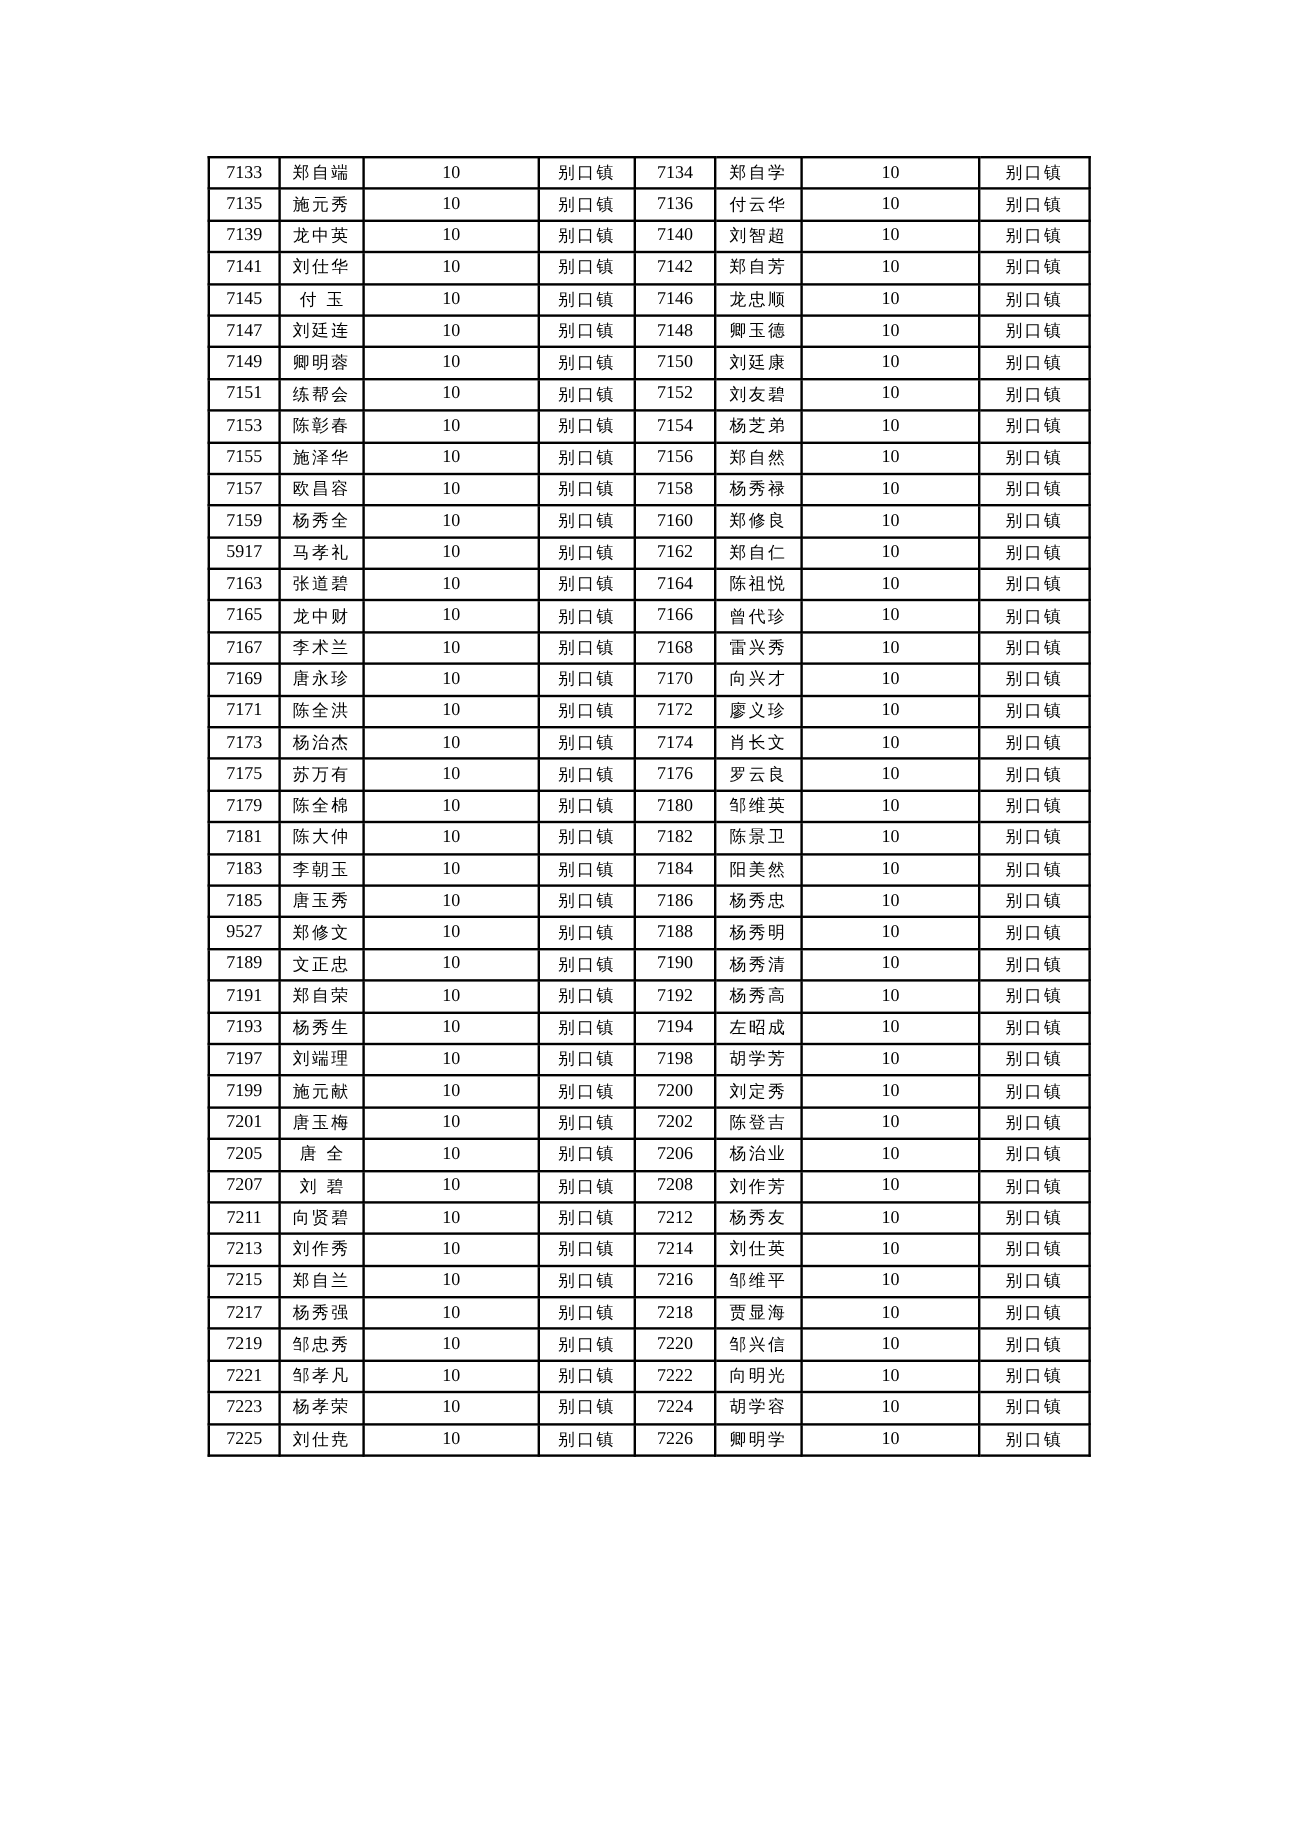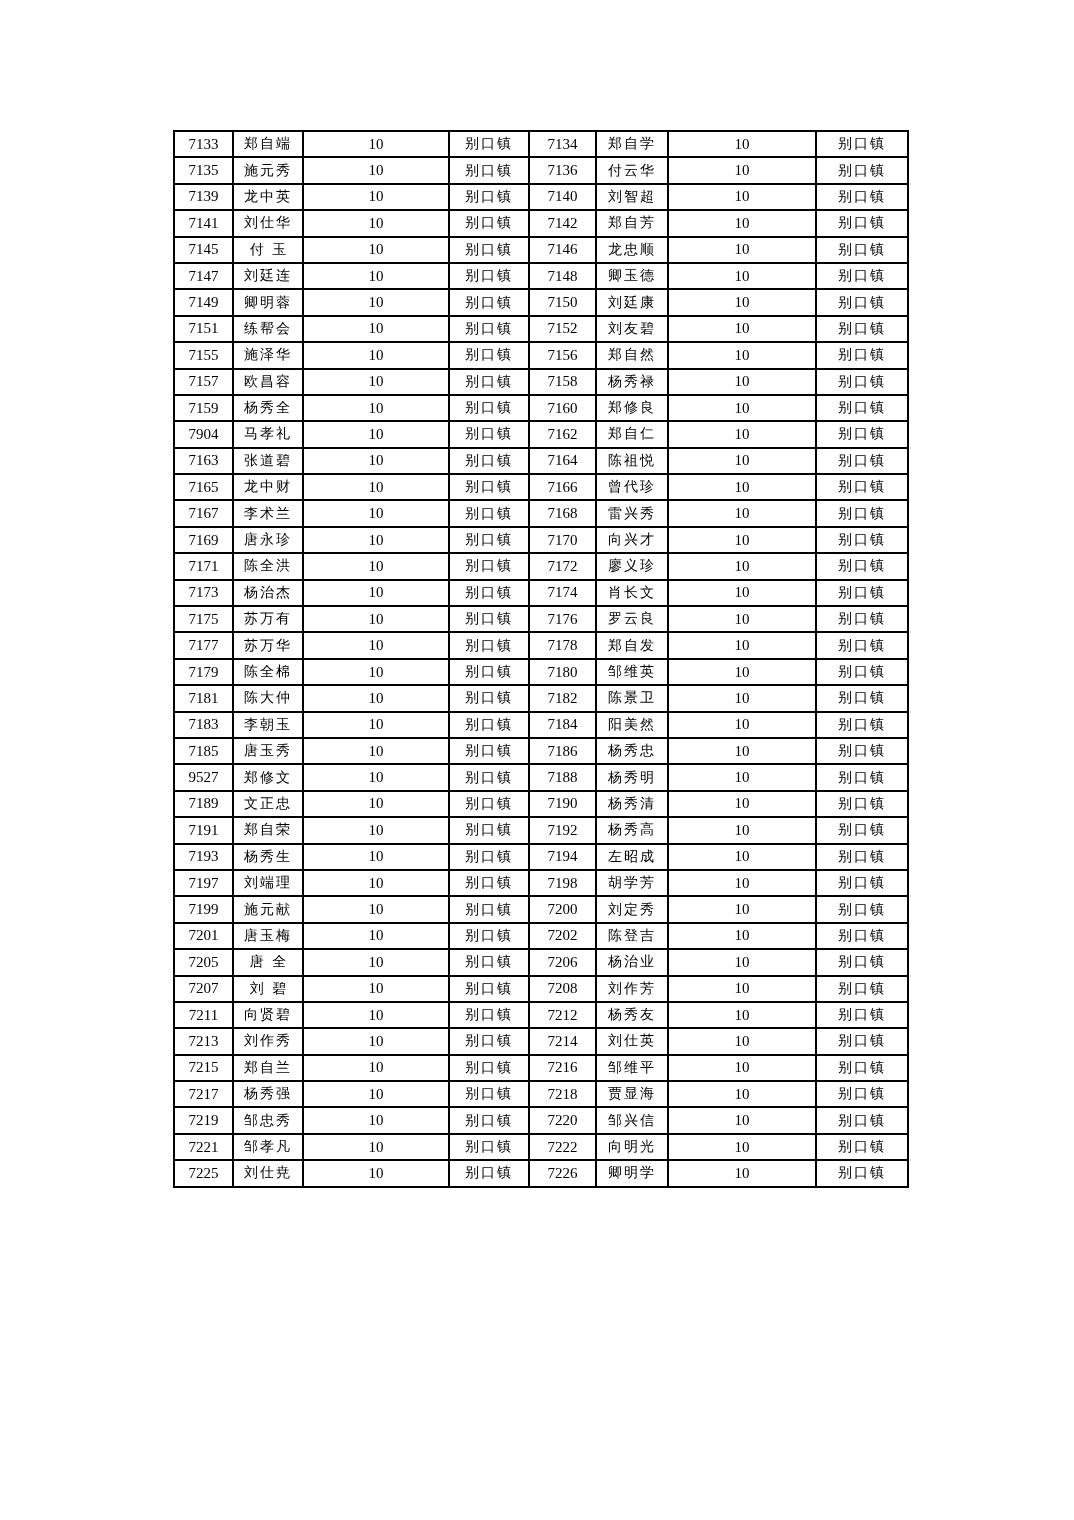--- a/index.html
+++ b/index.html
@@ -142,20 +142,30 @@
           <td class="num">7151</td>
           <td class="cjk">练帮会</td>
           <td class="num">10</td>
           <td class="cjk">别口镇</td>
           <td class="num">7152</td>
           <td class="cjk">刘友碧</td>
           <td class="num">10</td>
           <td class="cjk">别口镇</td>
         </tr>
         <tr>
+          <td class="num">7153</td>
+          <td class="cjk">陈彰春</td>
+          <td class="num">10</td>
+          <td class="cjk">别口镇</td>
+          <td class="num">7154</td>
+          <td class="cjk">杨芝弟</td>
+          <td class="num">10</td>
+          <td class="cjk">别口镇</td>
+        </tr>
+        <tr>
           <td class="num">7155</td>
           <td class="cjk">施泽华</td>
           <td class="num">10</td>
           <td class="cjk">别口镇</td>
           <td class="num">7156</td>
           <td class="cjk">郑自然</td>
           <td class="num">10</td>
           <td class="cjk">别口镇</td>
         </tr>
         <tr>
@@ -172,21 +182,21 @@
           <td class="num">7159</td>
           <td class="cjk">杨秀全</td>
           <td class="num">10</td>
           <td class="cjk">别口镇</td>
           <td class="num">7160</td>
           <td class="cjk">郑修良</td>
           <td class="num">10</td>
           <td class="cjk">别口镇</td>
         </tr>
         <tr>
-          <td class="num">7904</td>
+          <td class="num">5917</td>
           <td class="cjk">马孝礼</td>
           <td class="num">10</td>
           <td class="cjk">别口镇</td>
           <td class="num">7162</td>
           <td class="cjk">郑自仁</td>
           <td class="num">10</td>
           <td class="cjk">别口镇</td>
         </tr>
         <tr>
           <td class="num">7163</td>
@@ -252,30 +262,20 @@
           <td class="num">7175</td>
           <td class="cjk">苏万有</td>
           <td class="num">10</td>
           <td class="cjk">别口镇</td>
           <td class="num">7176</td>
           <td class="cjk">罗云良</td>
           <td class="num">10</td>
           <td class="cjk">别口镇</td>
         </tr>
         <tr>
-          <td class="num">7177</td>
-          <td class="cjk">苏万华</td>
-          <td class="num">10</td>
-          <td class="cjk">别口镇</td>
-          <td class="num">7178</td>
-          <td class="cjk">郑自发</td>
-          <td class="num">10</td>
-          <td class="cjk">别口镇</td>
-        </tr>
-        <tr>
           <td class="num">7179</td>
           <td class="cjk">陈全棉</td>
           <td class="num">10</td>
           <td class="cjk">别口镇</td>
           <td class="num">7180</td>
           <td class="cjk">邹维英</td>
           <td class="num">10</td>
           <td class="cjk">别口镇</td>
         </tr>
         <tr>
@@ -448,20 +448,30 @@
           <td class="num">10</td>
           <td class="cjk">别口镇</td>
         </tr>
         <tr>
           <td class="num">7221</td>
           <td class="cjk">邹孝凡</td>
           <td class="num">10</td>
           <td class="cjk">别口镇</td>
           <td class="num">7222</td>
           <td class="cjk">向明光</td>
+          <td class="num">10</td>
+          <td class="cjk">别口镇</td>
+        </tr>
+        <tr>
+          <td class="num">7223</td>
+          <td class="cjk">杨孝荣</td>
+          <td class="num">10</td>
+          <td class="cjk">别口镇</td>
+          <td class="num">7224</td>
+          <td class="cjk">胡学容</td>
           <td class="num">10</td>
           <td class="cjk">别口镇</td>
         </tr>
         <tr>
           <td class="num">7225</td>
           <td class="cjk">刘仕尭</td>
           <td class="num">10</td>
           <td class="cjk">别口镇</td>
           <td class="num">7226</td>
           <td class="cjk">卿明学</td>

